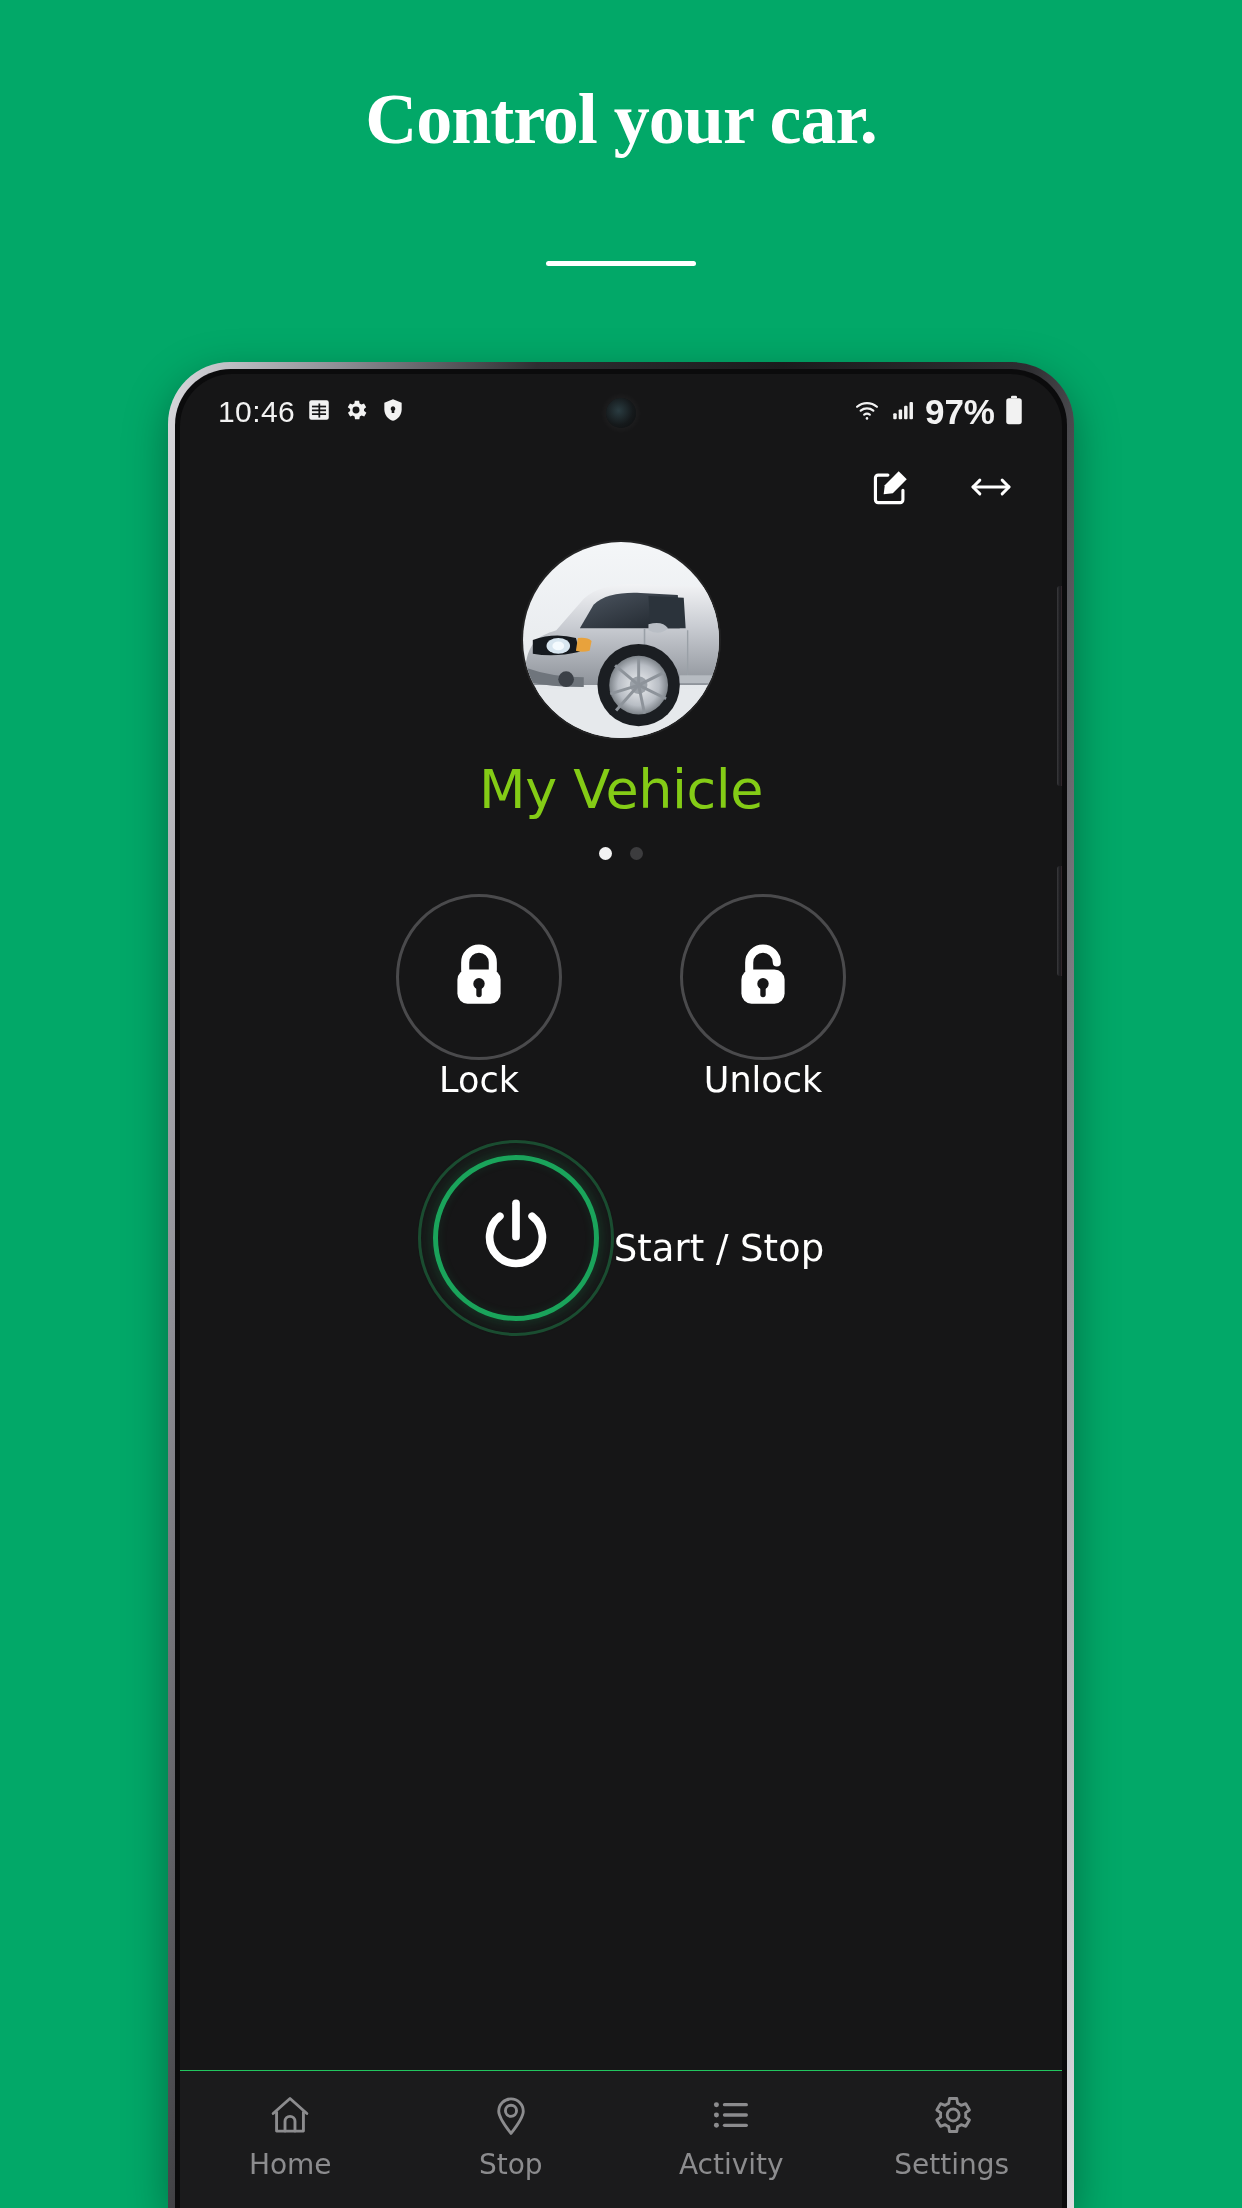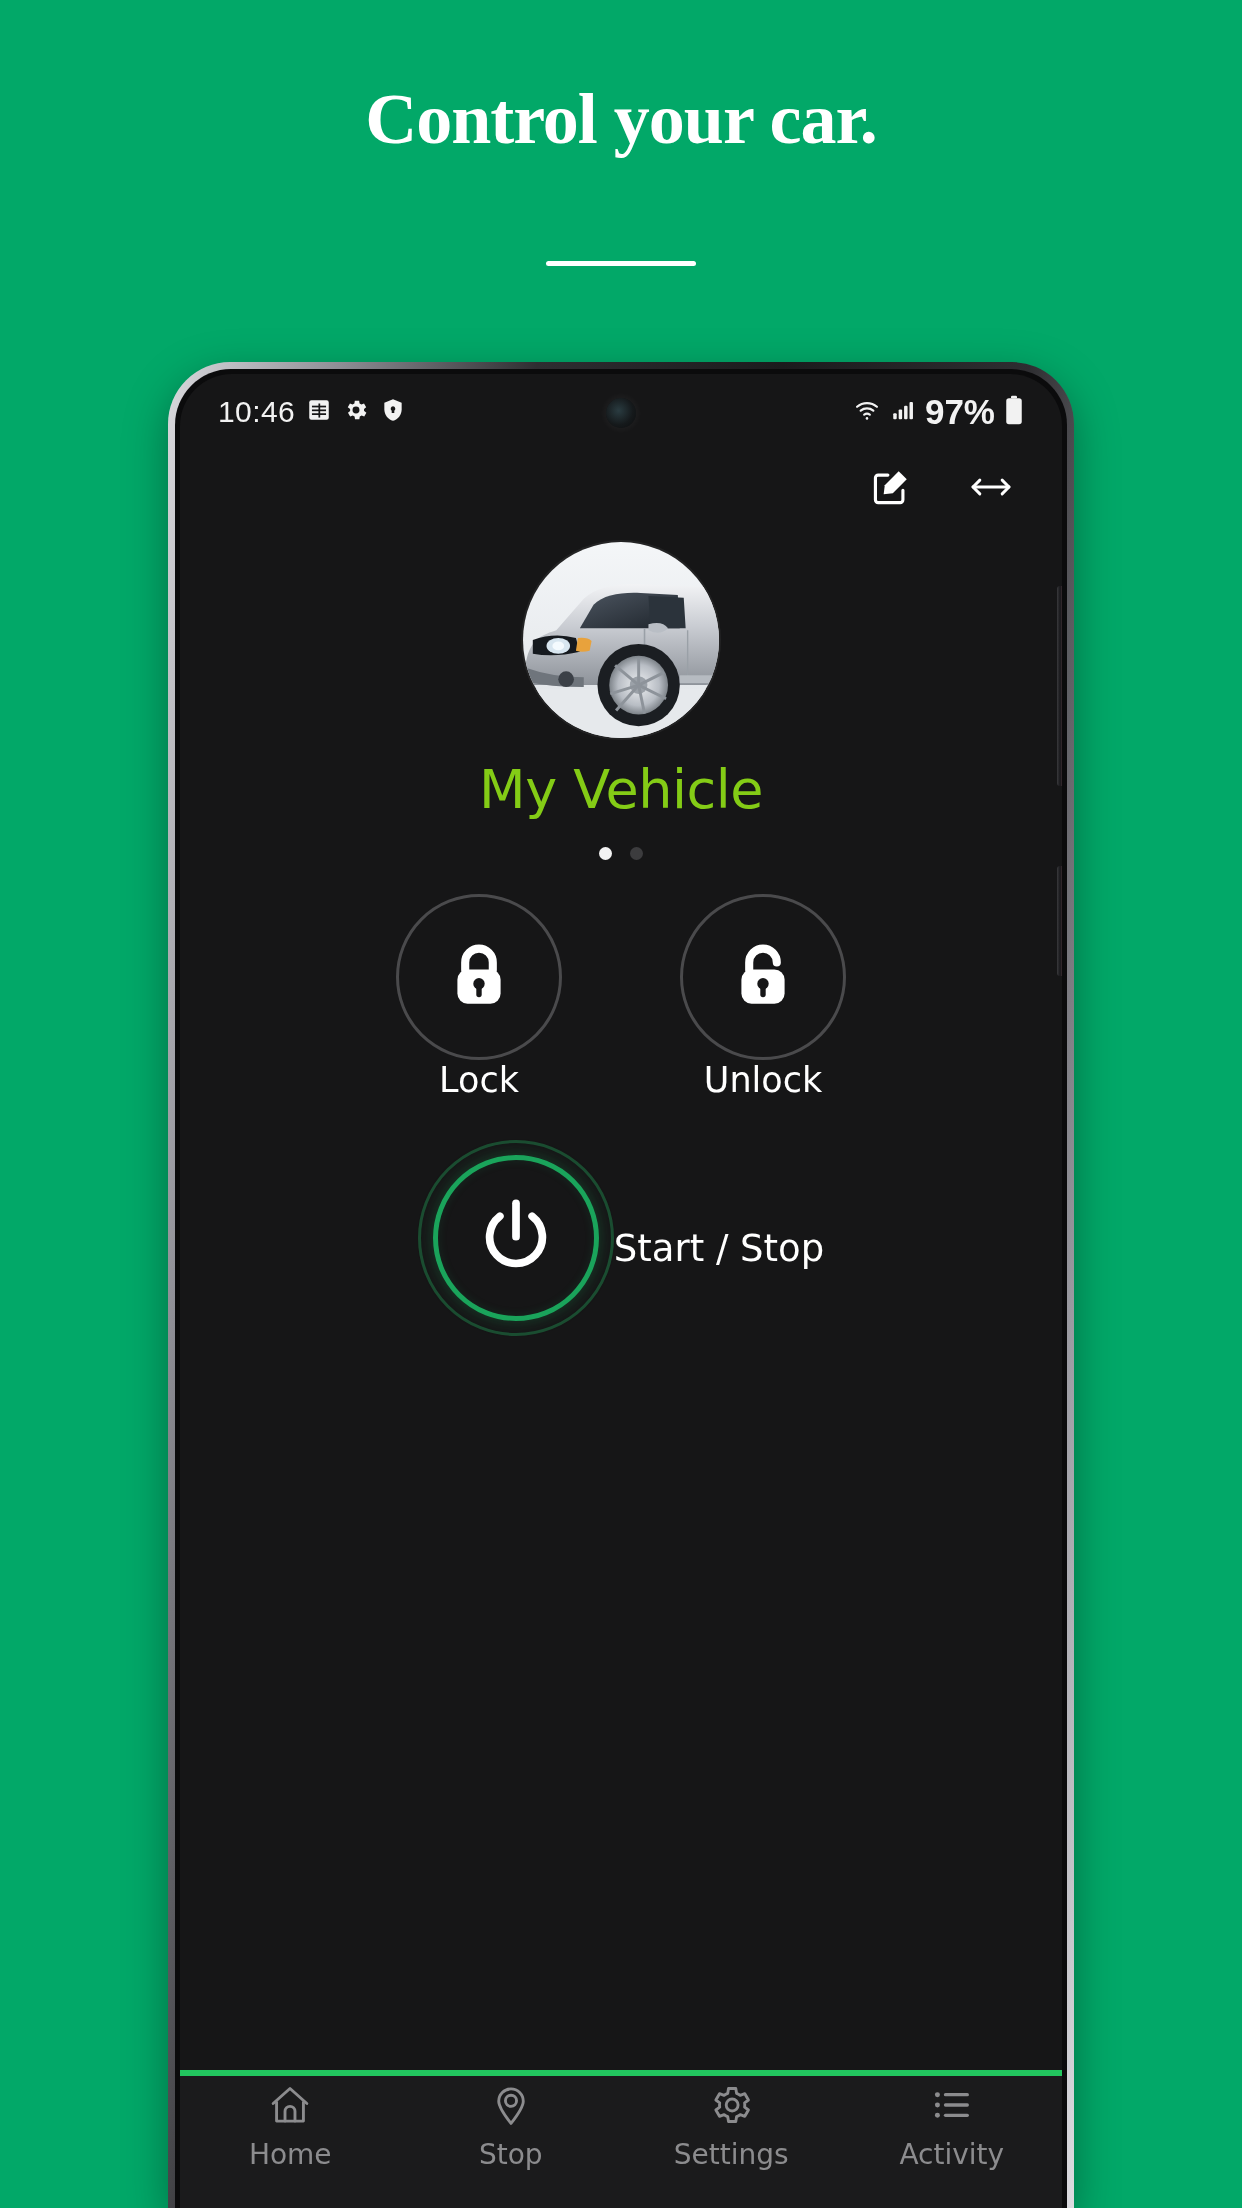--- a/index.html
+++ b/index.html
@@ -147,23 +147,23 @@
     margin-top:20px;
     font-size:37px; color:#ffffff; font-weight:400;
     font-family:"DejaVu Sans", sans-serif;
   }
 
   
   .bottomnav{
     position:absolute; bottom:0; left:0; width:100%;
     height:138px;
     background:#1b1b1c;
-    border-top:6px solid #22c55e;
+    border-top:1px solid #22c55e;
     display:flex; align-items:flex-start; justify-content:space-around;
-    padding-top:5px;
+    padding-top:20px;
     z-index:5;
   }
   .nav-item{
     display:flex; flex-direction:column; align-items:center; gap:9px;
     width:150px; cursor:pointer;
   }
   .nav-ico{ height:48px; display:flex; align-items:center; justify-content:center; }
   .nav-label{
     font-size:28px; color:#8c8c8e; font-weight:400;
     font-family:"DejaVu Sans", sans-serif;
@@ -388,39 +388,39 @@
               <path d="M12 21.6c4.2-5.4 6.4-8.9 6.4-11.6A6.4 6.4 0 1 0 5.6 10c0 2.7 2.2 6.2 6.4 11.6z"></path>
               <circle cx="12" cy="9.8" r="2.9"></circle>
             </svg>
           </span>
           <span class="nav-label">Stop</span>
         </div>
 
 
         <div class="nav-item">
           <span class="nav-ico">
-            <svg width="46" height="46" viewBox="0 0 24 24" fill="none" stroke="#8c8c8e" stroke-width="1.5" stroke-linejoin="round">
-              <path d="M19.1 13.1a7.4 7.4 0 0 0 0-2.2l2-1.5-1.9-3.3-2.4.9a7.4 7.4 0 0 0-1.9-1.1L14.5 3.4h-3.8l-.4 2.5a7.4 7.4 0 0 0-1.9 1.1l-2.4-.9L4.1 9.4l2 1.5a7.4 7.4 0 0 0 0 2.2l-2 1.5 1.9 3.3 2.4-.9c.6.5 1.2.8 1.9 1.1l.4 2.5h3.8l.4-2.5c.7-.3 1.3-.6 1.9-1.1l2.4.9 1.9-3.3-2-1.5z"></path>
-              <circle cx="12.6" cy="12" r="3.1"></circle>
-            </svg>
-          </span>
-          <span class="nav-label">Settings</span>
-        </div>
-
-        <div class="nav-item">
-          <span class="nav-ico">
             <svg width="46" height="46" viewBox="0 0 24 24" fill="none" stroke="#8c8c8e" stroke-width="1.7" stroke-linecap="round">
               <circle cx="4.4" cy="6.6" r="1.3" fill="#8c8c8e" stroke="none"></circle>
               <circle cx="4.4" cy="12" r="1.3" fill="#8c8c8e" stroke="none"></circle>
               <circle cx="4.4" cy="17.4" r="1.3" fill="#8c8c8e" stroke="none"></circle>
               <line x1="8.6" y1="6.6" x2="20" y2="6.6"></line>
               <line x1="8.6" y1="12" x2="20" y2="12"></line>
               <line x1="8.6" y1="17.4" x2="20" y2="17.4"></line>
             </svg>
           </span>
           <span class="nav-label">Activity</span>
         </div>
 
+        <div class="nav-item">
+          <span class="nav-ico">
+            <svg width="46" height="46" viewBox="0 0 24 24" fill="none" stroke="#8c8c8e" stroke-width="1.5" stroke-linejoin="round">
+              <path d="M19.1 13.1a7.4 7.4 0 0 0 0-2.2l2-1.5-1.9-3.3-2.4.9a7.4 7.4 0 0 0-1.9-1.1L14.5 3.4h-3.8l-.4 2.5a7.4 7.4 0 0 0-1.9 1.1l-2.4-.9L4.1 9.4l2 1.5a7.4 7.4 0 0 0 0 2.2l-2 1.5 1.9 3.3 2.4-.9c.6.5 1.2.8 1.9 1.1l.4 2.5h3.8l.4-2.5c.7-.3 1.3-.6 1.9-1.1l2.4.9 1.9-3.3-2-1.5z"></path>
+              <circle cx="12.6" cy="12" r="3.1"></circle>
+            </svg>
+          </span>
+          <span class="nav-label">Settings</span>
+        </div>
+
       </div>
 
     </div>
   </div>
 </div>
 
 </body></html>

